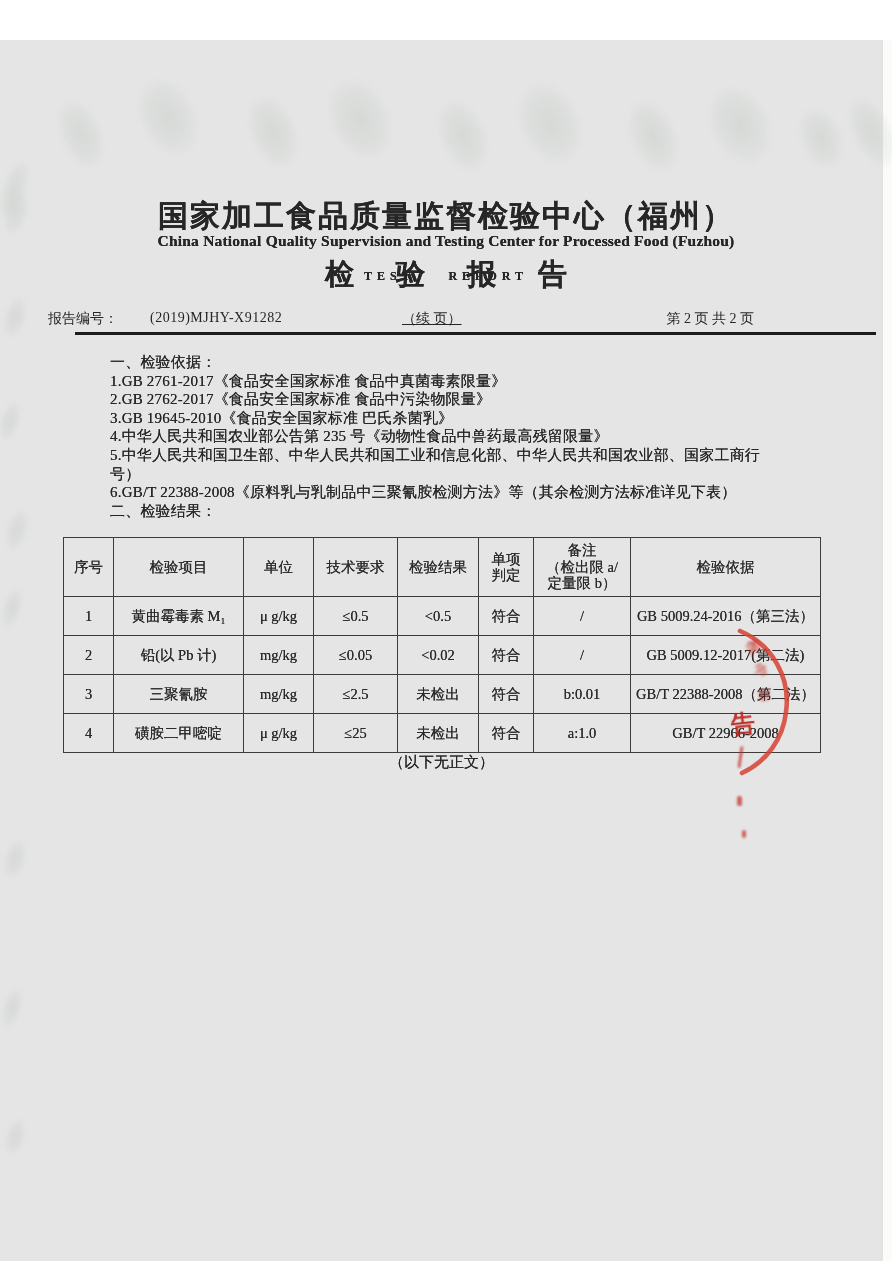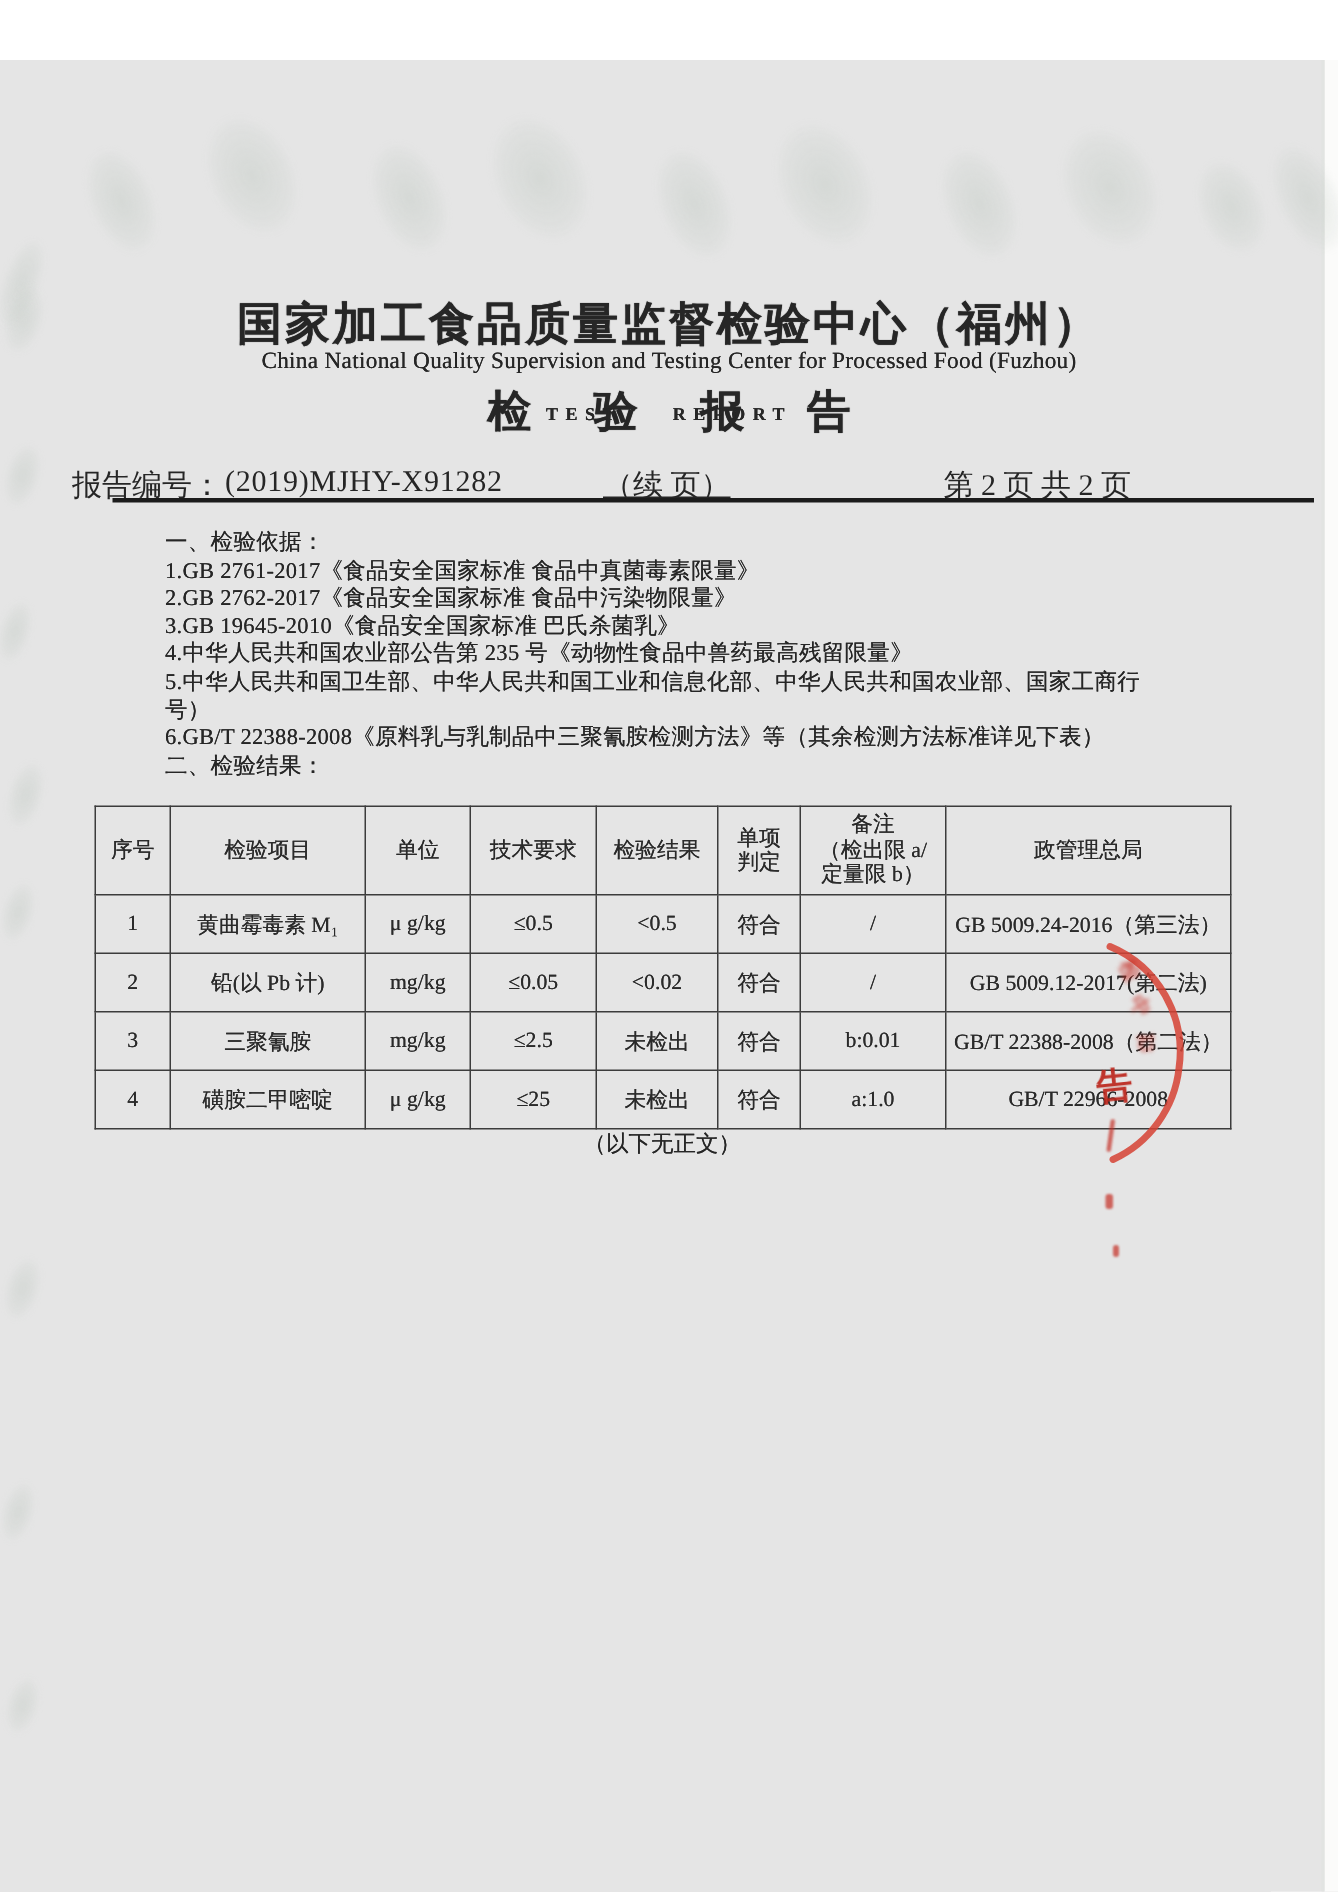--- a/index.html
+++ b/index.html
@@ -11,24 +11,24 @@
     color:#262626;
     margin-top:40px;
   }
   .scan-edge{position:absolute;top:0;right:9px;width:2px;height:1261px;background:#e2e4e2;}
   .scan-margin{position:absolute;top:0;right:0;width:9px;height:1261px;background:#fbfbfa;}
   .noise{position:absolute;border-radius:50%;
     background:radial-gradient(ellipse at center,rgba(176,188,178,0.30) 0%,rgba(176,188,178,0.12) 55%,rgba(176,188,178,0) 75%);
     filter:blur(2px);pointer-events:none;}
   .hdr{position:absolute;left:0;width:892px;text-align:center;white-space:nowrap;}
   .org-cn{top:156px;font-size:30px;font-weight:bold;letter-spacing:2px;text-shadow:0 0 .6px #222;}
-  .org-en{top:192px;font-size:15.5px;font-weight:normal;letter-spacing:.2px;text-shadow:0 0 .4px #222;}
+  .org-en{top:192px;font-size:15.5px;font-weight:bold;letter-spacing:.2px;text-shadow:0 0 .4px #222;}
   .title-cn{top:215px;font-size:29px;font-weight:bold;letter-spacing:42px;text-indent:42px;text-shadow:0 0 .6px #222;}
   .title-en{top:229px;font-size:12px;font-weight:bold;letter-spacing:5px;word-spacing:26px;text-shadow:0 0 .4px #222;font-family:Liberation Serif, serif;}
-  .report-line{position:absolute;top:270px;left:0;width:784px;height:20px;font-size:20px;}
+  .report-line{position:absolute;top:270px;left:0;width:784px;height:20px;font-size:14px;}
   .report-line .lbl{position:absolute;left:48px;}
   .report-line .no{position:absolute;left:150px;letter-spacing:.5px;font-family:"Liberation Serif",serif;}
   .report-line .cont{position:absolute;left:402px;text-decoration:underline;}
   .report-line .pg{position:absolute;right:30px;}
   .rule{position:absolute;top:292px;left:75px;width:801px;height:0;border-top:3.6px solid #1c1c1c;}
   .bodytext{position:absolute;left:110px;top:313px;width:700px;font-size:15px;line-height:18.6px;
     text-shadow:0 0 .4px #333;letter-spacing:.2px;}
   .bodytext div{white-space:nowrap;}
   table.results{
     position:absolute;left:63px;top:497px;border-collapse:collapse;table-layout:fixed;
@@ -122,21 +122,21 @@
       <th>序号</th>
       <th>检验项目</th>
       <th>单位</th>
       <th>技术要求</th>
       <th>检验结果</th>
       <th>单项
 判定</th>
       <th>备注
 （检出限 a/
 定量限 b）</th>
-      <th>政管理总局</th>
+      <th>检验依据</th>
     </tr>
     <tr class="data-row">
       <td>1</td>
       <td class="c-item">黄曲霉毒素 M₁</td>
       <td>μ g/kg</td>
       <td>≤0.5</td>
       <td>&lt;0.5</td>
       <td>符合</td>
       <td>/</td>
       <td class="c-method">GB 5009.24-2016（第三法）</td>

